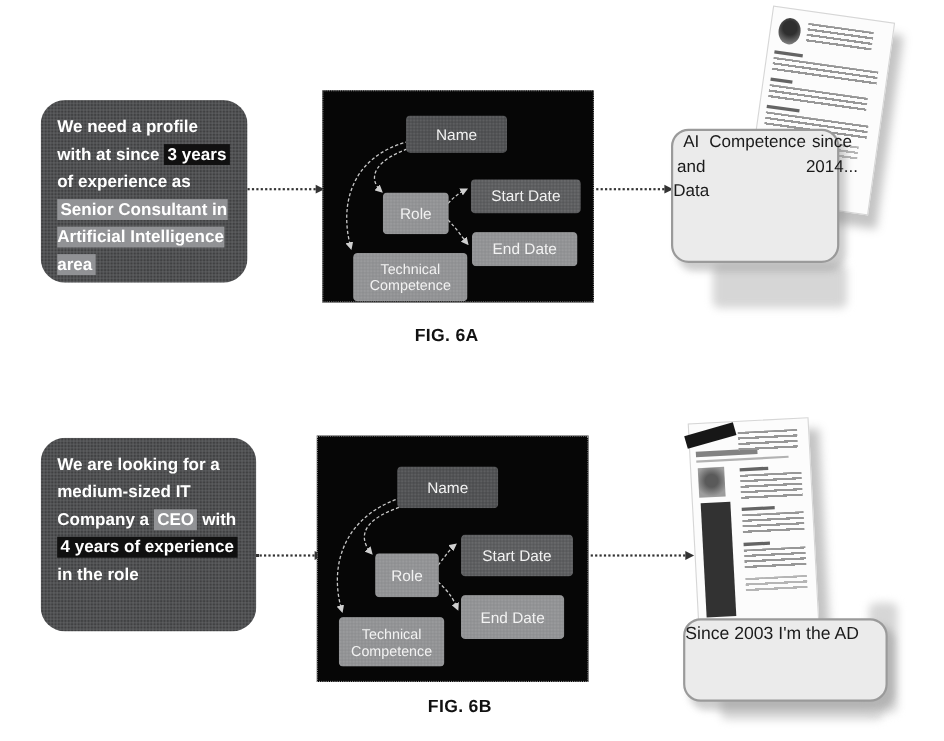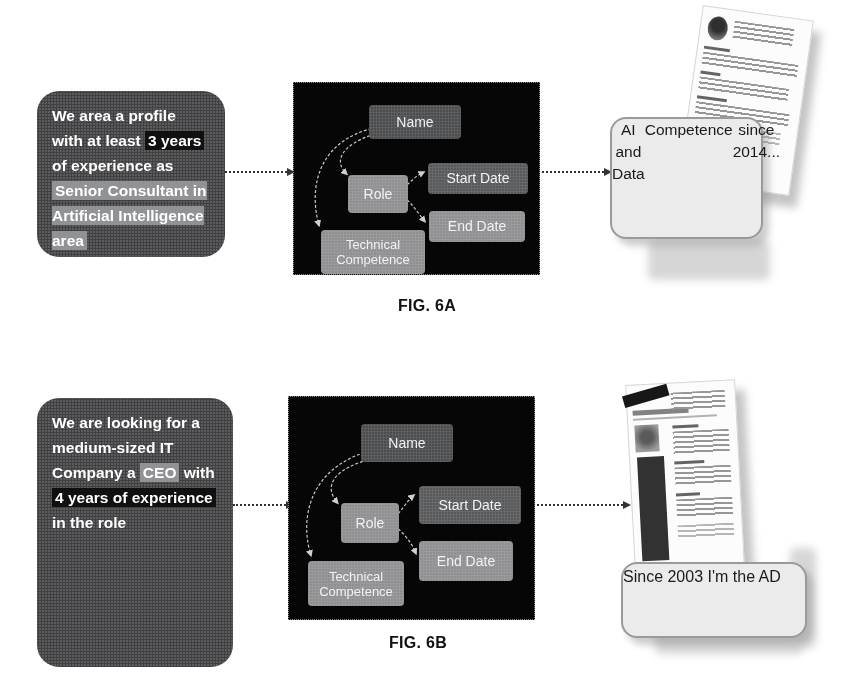--- a/index.html
+++ b/index.html
@@ -7,21 +7,21 @@
         font-family:"Liberation Sans",sans-serif;}
 
   
   .qbox{position:absolute;border-radius:22px;color:#fff;
         background-color:var(--query_box,#5b5c5e);
         background-image:radial-gradient(rgba(0,0,0,.30) 1px,transparent 1.3px);
         background-size:3px 3px;
         font-weight:bold;font-size:15.5px;line-height:25px;
         padding:12px 15px;box-sizing:border-box;}
   .qbox-a{left:37px;top:91px;width:188px;height:166px;}
-  .qbox-b{left:37px;top:398px;width:196px;height:269px;}
+  .qbox-b{left:37px;top:398px;width:196px;height:176px;}
   .qbox p{margin:0;}
   .hl-dark{background:var(--highlight_dark,#101010);padding:1px 3px;}
   .hl-light{background:var(--highlight_light,#919295);padding:1px 3px;}
 
   
   .harrow{position:absolute;height:0;border-top:2px dotted var(--arrow,#343434);z-index:1;}
   .harrow .ahead{position:absolute;right:-8px;top:-5px;width:0;height:0;
         border-left:8px solid var(--arrow,#2e2e2e);
         border-top:4px solid transparent;border-bottom:4px solid transparent;}
 
@@ -71,32 +71,32 @@
             transform:rotate(-13deg);}
   .namebar-b{left:5px;top:25px;width:56px;height:5px;background:#828282;}
   .nameline-b{left:5px;top:33px;width:84px;height:2px;background:#b2b2b2;}
   .photo-b{left:6px;top:40px;width:24px;height:27px;
            background:radial-gradient(circle at 50% 45%,#5a5a5a 30%,#9d9d9d 75%);}
   .sidebar-b{left:7px;top:72px;width:27px;height:104px;background:#323232;}
 
   
   .figlabel{position:absolute;width:90px;text-align:center;font-weight:bold;
             font-size:16px;color:#111;letter-spacing:.3px;}
-  .figlabel-a{left:382px;top:297px;}
+  .figlabel-a{left:361px;top:297px;}
   .figlabel-b{left:373px;top:634px;}
 </style>
 </head>
 <body>
 
 <div class="page">
 
   <div>
 
     <div class="qbox qbox-a">
-      <p><span>We area a profile with at least </span><span class="hl-dark">3 years</span><span> of experience as </span><span class="hl-light">Senior Consultant in Artificial Intelligence area</span></p>
+      <p><span>We need a profile with at since </span><span class="hl-dark">3 years</span><span> of experience as </span><span class="hl-light">Senior Consultant in Artificial Intelligence area</span></p>
     </div>
 
     <div class="harrow" style="left:225px;top:171px;width:62px;">
       <span class="ahead"></span>
     </div>
 
     <div class="panel panel-a">
       <svg viewBox="0 0 247 193">
         <defs>
           <marker id="ah-a" viewBox="0 0 8 8" refX="6" refY="4" markerWidth="6" markerHeight="6" orient="auto">

